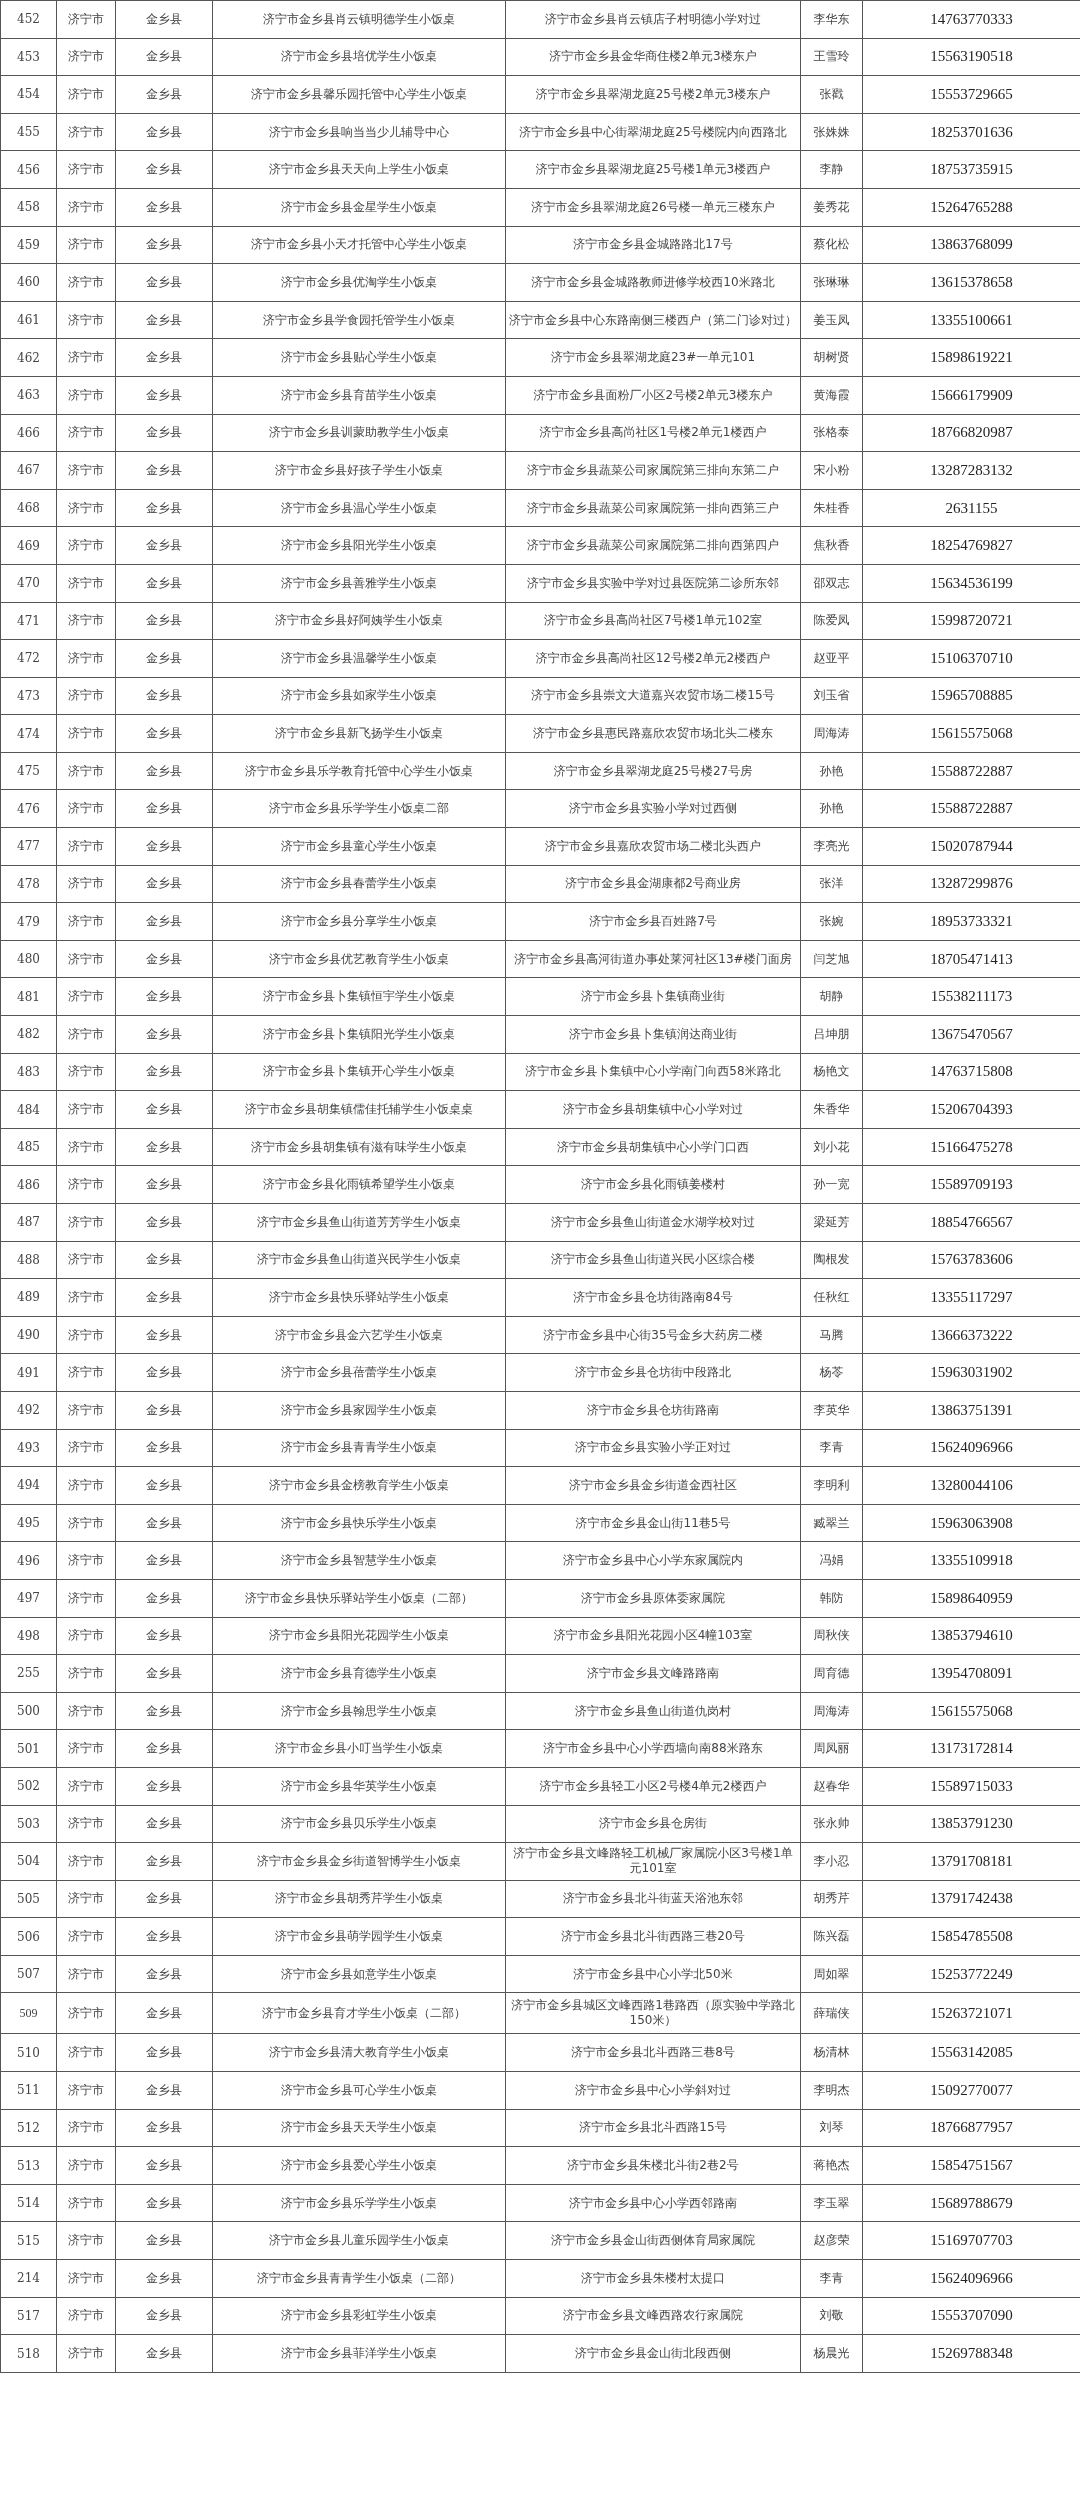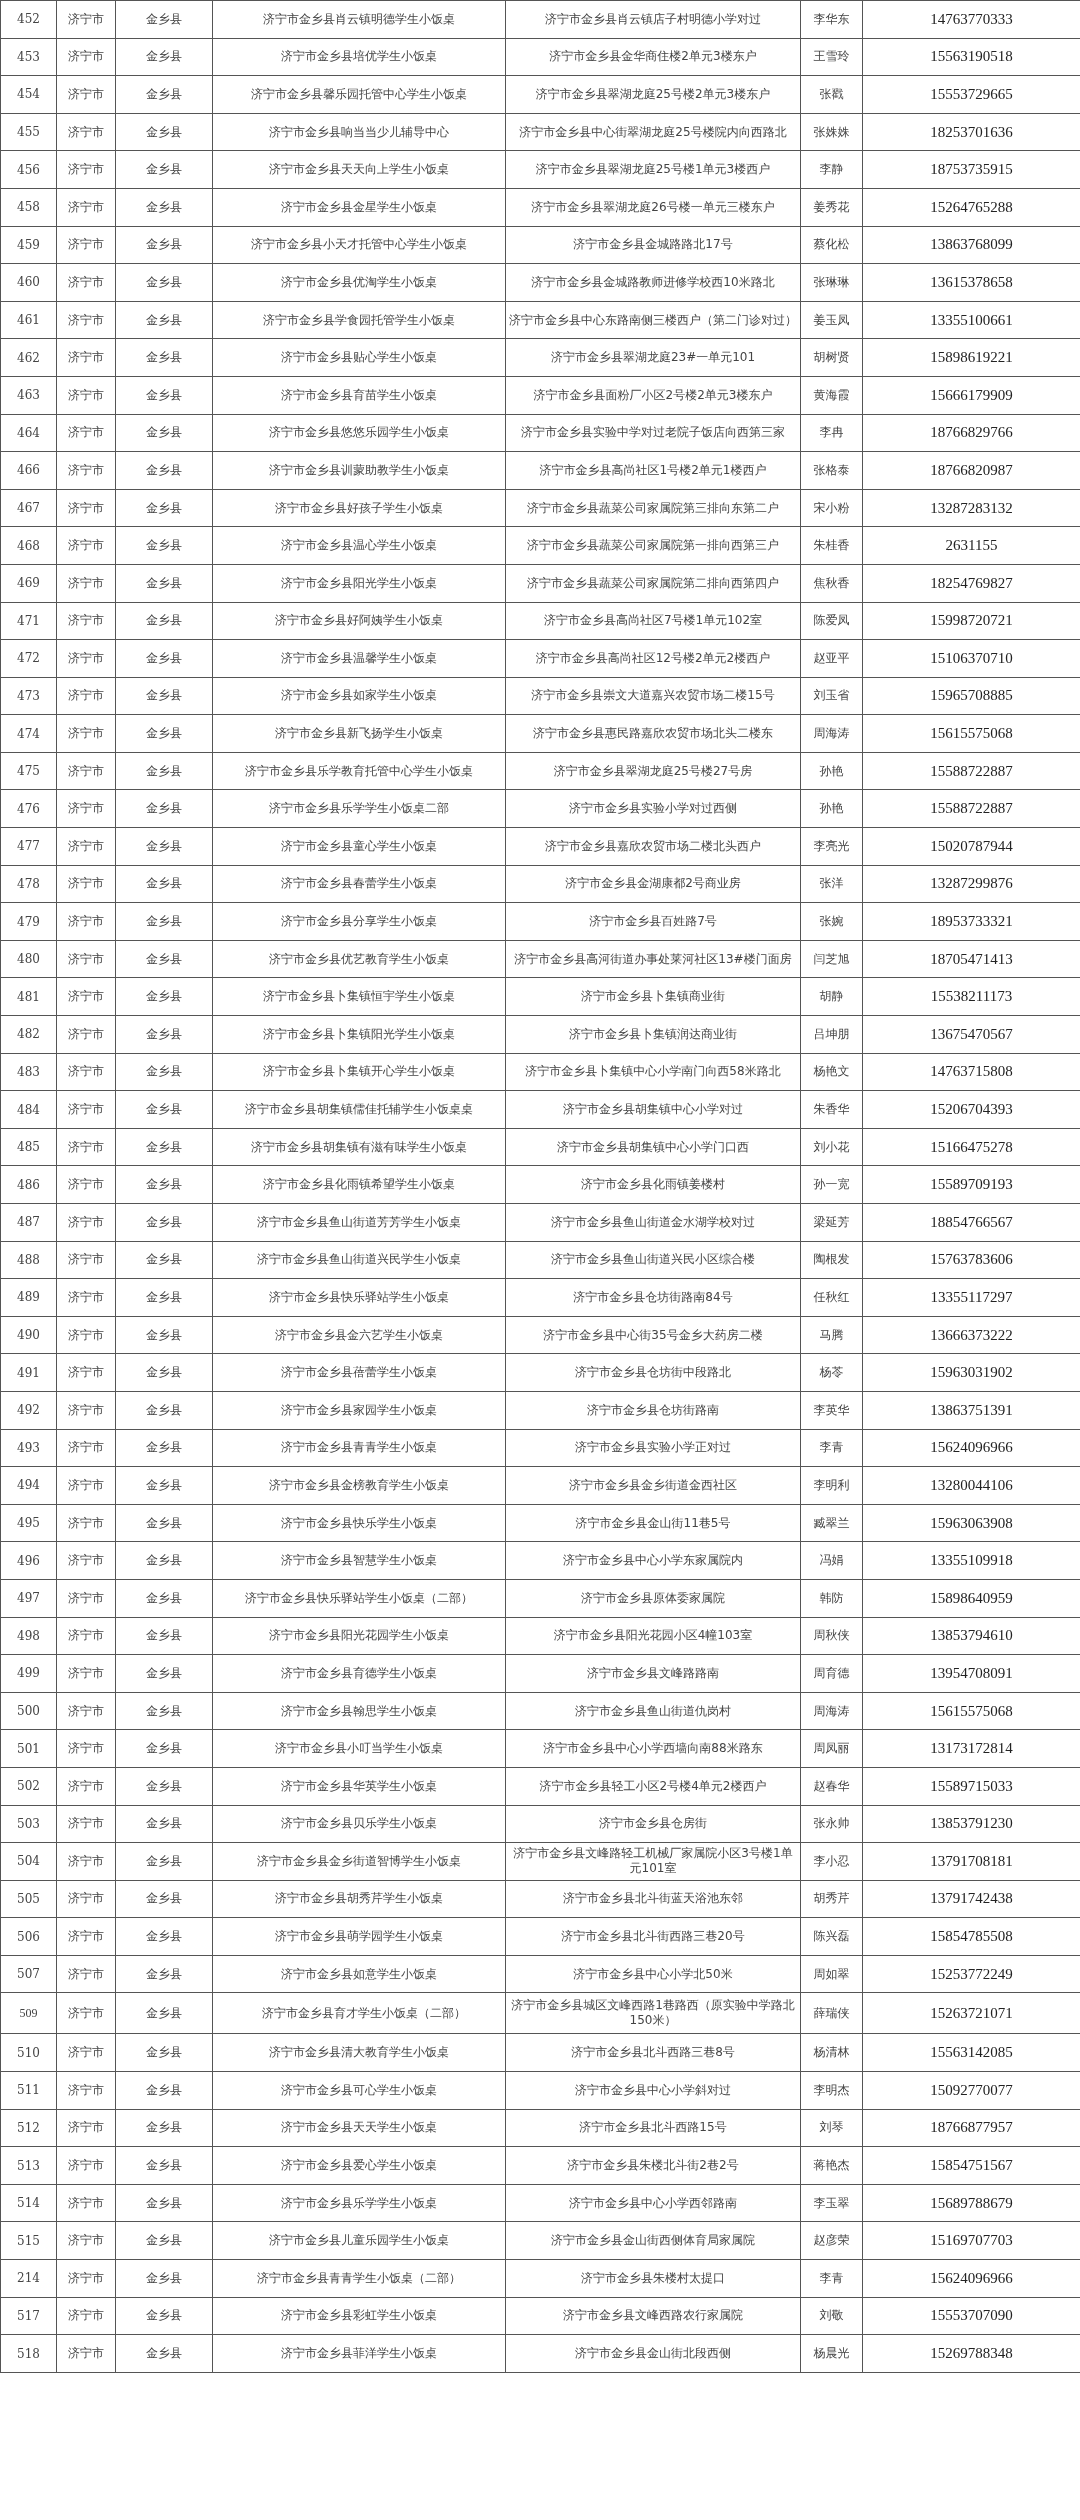--- a/index.html
+++ b/index.html
@@ -119,29 +119,20 @@
       <tr>
     <td class="no">463</td>
     <td class="city">济宁市</td>
     <td class="county">金乡县</td>
     <td class="name">济宁市金乡县育苗学生小饭桌</td>
     <td class="addr">济宁市金乡县面粉厂小区2号楼2单元3楼东户</td>
     <td class="contact">黄海霞</td>
     <td class="phone">15666179909</td>
   </tr>
       <tr>
-    <td class="no">464</td>
-    <td class="city">济宁市</td>
-    <td class="county">金乡县</td>
-    <td class="name">济宁市金乡县悠悠乐园学生小饭桌</td>
-    <td class="addr">济宁市金乡县实验中学对过老院子饭店向西第三家</td>
-    <td class="contact">李冉</td>
-    <td class="phone">18766829766</td>
-  </tr>
-      <tr>
     <td class="no">466</td>
     <td class="city">济宁市</td>
     <td class="county">金乡县</td>
     <td class="name">济宁市金乡县训蒙助教学生小饭桌</td>
     <td class="addr">济宁市金乡县高尚社区1号楼2单元1楼西户</td>
     <td class="contact">张格泰</td>
     <td class="phone">18766820987</td>
   </tr>
       <tr>
     <td class="no">467</td>
@@ -164,20 +155,29 @@
       <tr>
     <td class="no">469</td>
     <td class="city">济宁市</td>
     <td class="county">金乡县</td>
     <td class="name">济宁市金乡县阳光学生小饭桌</td>
     <td class="addr">济宁市金乡县蔬菜公司家属院第二排向西第四户</td>
     <td class="contact">焦秋香</td>
     <td class="phone">18254769827</td>
   </tr>
       <tr>
+    <td class="no">470</td>
+    <td class="city">济宁市</td>
+    <td class="county">金乡县</td>
+    <td class="name">济宁市金乡县善雅学生小饭桌</td>
+    <td class="addr">济宁市金乡县实验中学对过县医院第二诊所东邻</td>
+    <td class="contact">邵双志</td>
+    <td class="phone">15634536199</td>
+  </tr>
+      <tr>
     <td class="no">471</td>
     <td class="city">济宁市</td>
     <td class="county">金乡县</td>
     <td class="name">济宁市金乡县好阿姨学生小饭桌</td>
     <td class="addr">济宁市金乡县高尚社区7号楼1单元102室</td>
     <td class="contact">陈爱凤</td>
     <td class="phone">15998720721</td>
   </tr>
       <tr>
     <td class="no">472</td>
@@ -416,21 +416,21 @@
       <tr>
     <td class="no">498</td>
     <td class="city">济宁市</td>
     <td class="county">金乡县</td>
     <td class="name">济宁市金乡县阳光花园学生小饭桌</td>
     <td class="addr">济宁市金乡县阳光花园小区4幢103室</td>
     <td class="contact">周秋侠</td>
     <td class="phone">13853794610</td>
   </tr>
       <tr>
-    <td class="no">499</td>
+    <td class="no">255</td>
     <td class="city">济宁市</td>
     <td class="county">金乡县</td>
     <td class="name">济宁市金乡县育德学生小饭桌</td>
     <td class="addr">济宁市金乡县文峰路路南</td>
     <td class="contact">周育德</td>
     <td class="phone">13954708091</td>
   </tr>
       <tr>
     <td class="no">500</td>
     <td class="city">济宁市</td>

